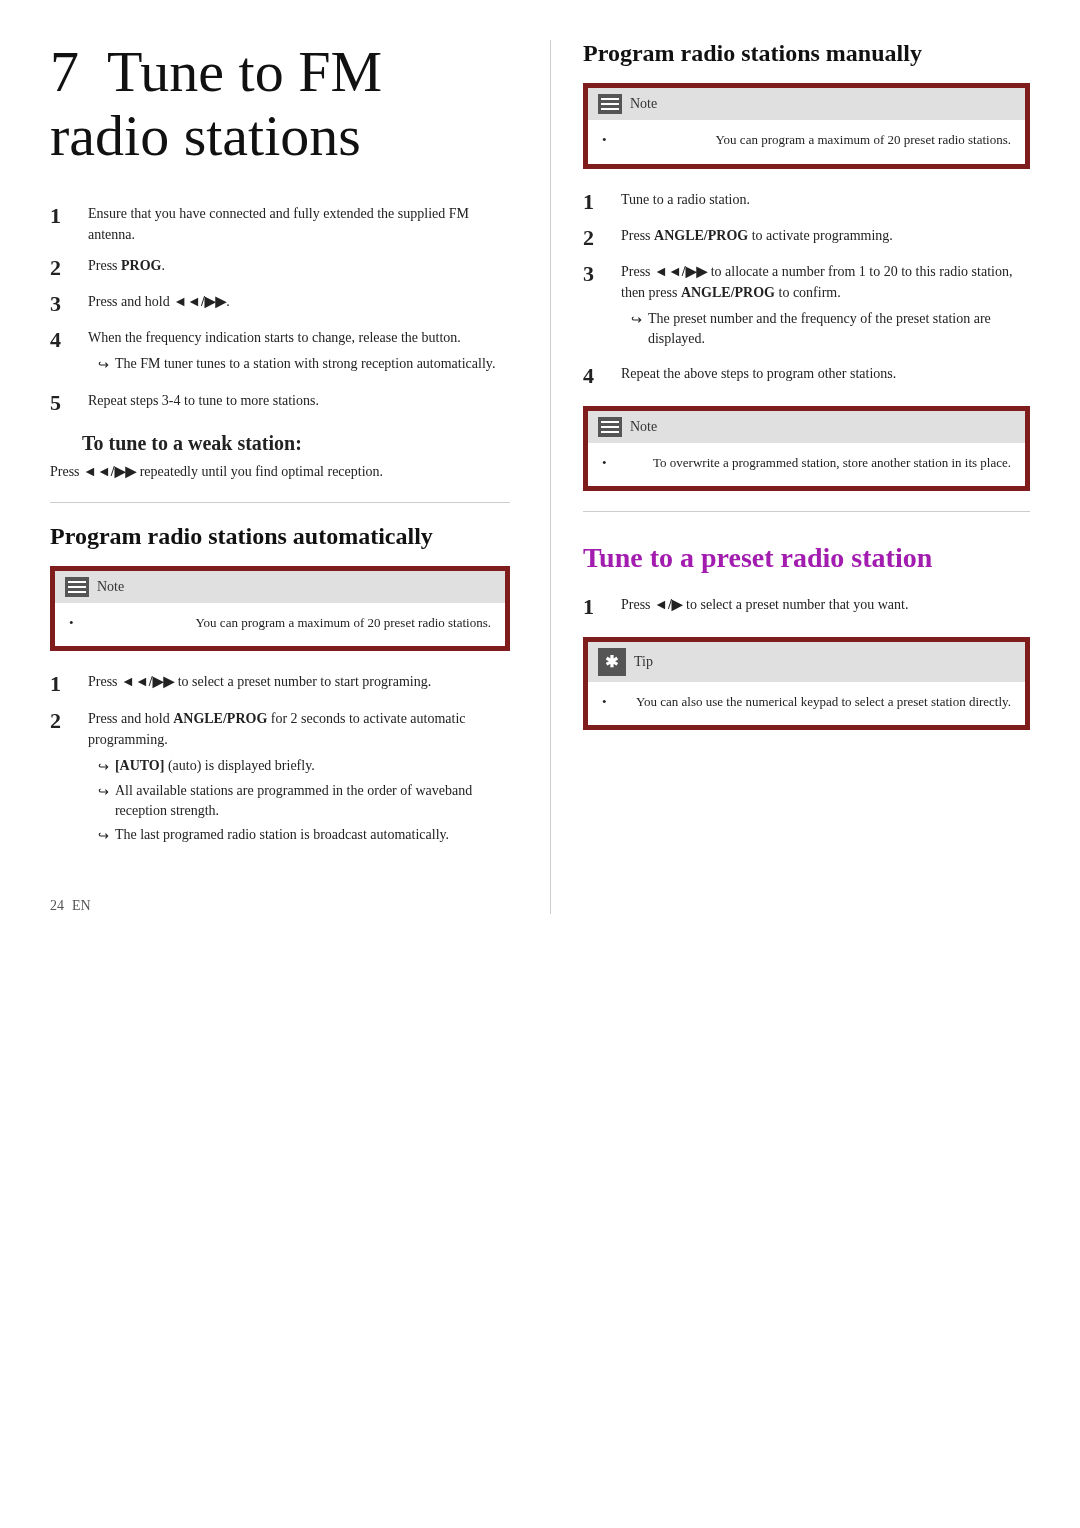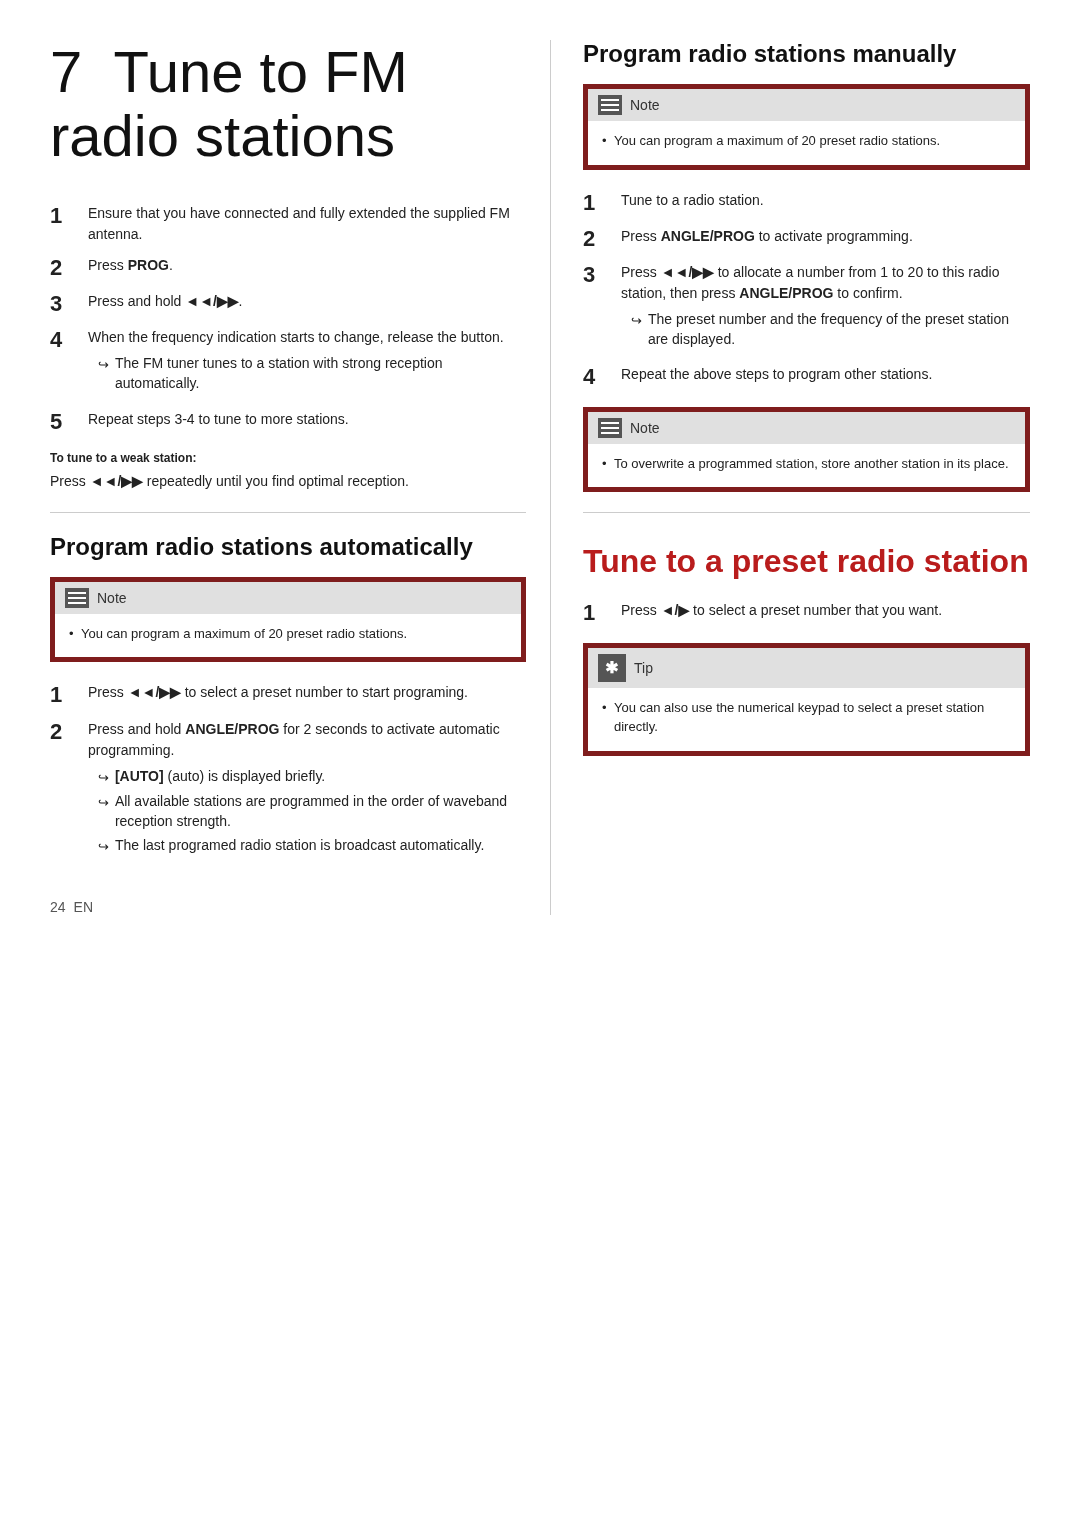--- a/index.html
+++ b/index.html
@@ -13,22 +13,23 @@
       font-family: Arial, Helvetica, sans-serif;
       font-size: 14px;
       color: #222222;
       width: 1080px;
       min-height: 1528px;
       padding: 40px 50px;
     }
 
     .page-container {
       display: flex;
-      gap: 24px;
+      gap: 40px;
       width: 100%;
+      font-family: Liberation Serif, serif;
     }
 
     .left-column {
       flex: 1;
       max-width: 480px;
     }
 
     .right-column {
       flex: 1;
       max-width: 480px;
@@ -164,60 +165,62 @@
 
     .note-body {
       padding: 10px 14px;
       font-size: 13px;
       line-height: 1.5;
     }
 
     .note-body ul {
       list-style: none;
       padding: 0;
+      text-align: right;
     }
 
     .note-body ul li {
       padding-left: 12px;
       position: relative;
       margin-bottom: 4px;
     }
 
     .note-body ul li::before {
       content: "•";
       position: absolute;
       left: 0;
     }
 
     
     .inline-label {
       font-weight: bold;
-      font-size: 12px;
+      font-size: 20px;
       margin-bottom: 6px;
       margin-top: 6px;
+      margin-left: 32px;
     }
 
     .inline-text {
       font-size: 14px;
       line-height: 1.5;
       margin-bottom: 16px;
     }
 
     
     .large-section-title {
-      font-size: 32px;
+      font-size: 28px;
       font-weight: bold;
       margin-bottom: 20px;
-      color: #b91c1c;
+      color: #a21caf;
       margin-top: 30px;
     }
 
     
     .page-footer {
-      margin-top: 38px;
+      margin-top: 48px;
       font-size: 14px;
       color: #555;
       display: flex;
       align-items: center;
       gap: 8px;
     }
 
     .horizontal-rule {
       border: none;
       border-top: 1px solid #cccccc;

